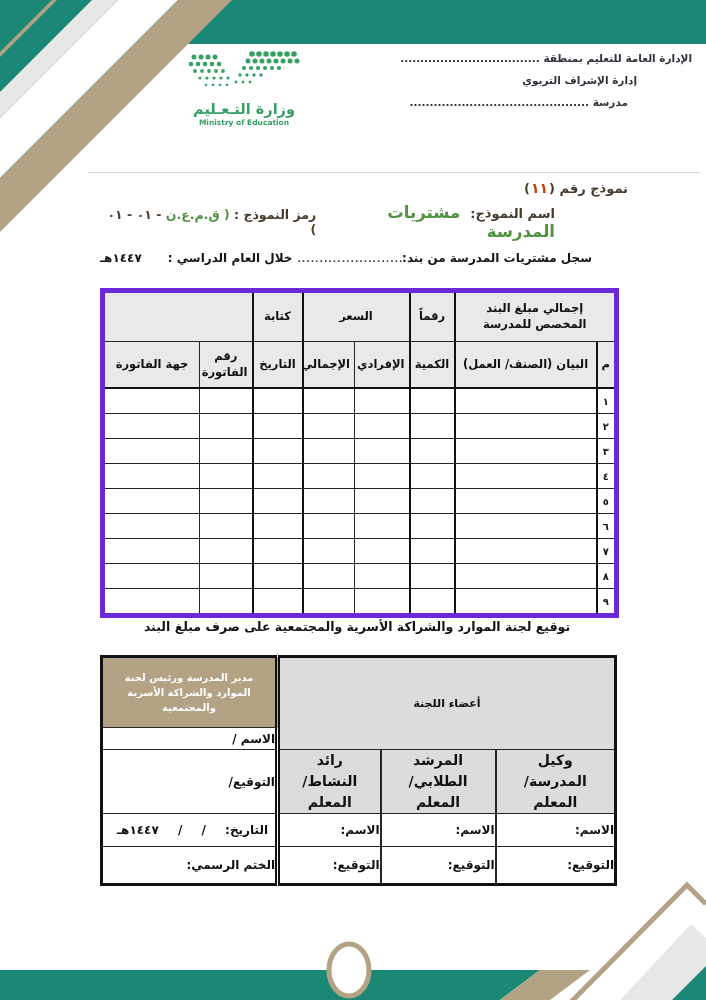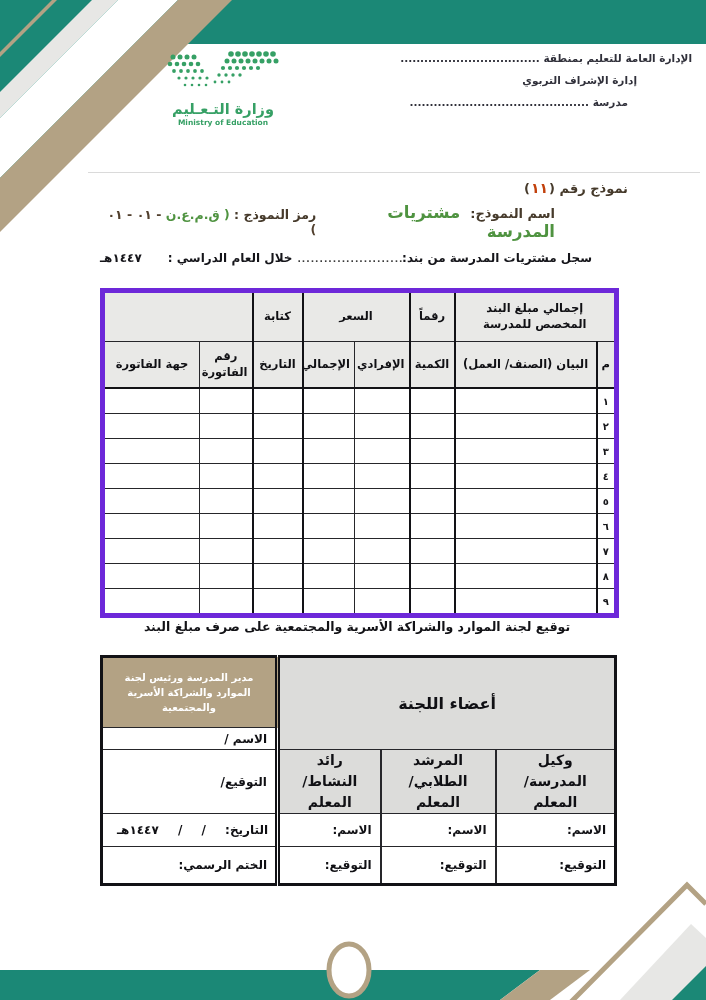--- a/index.html
+++ b/index.html
@@ -9,21 +9,21 @@
   .deco-top{top:0;}
   .deco-bottom{top:860px;}
 
   
   .org-block{position:absolute;top:47px;right:14px;width:292px;text-align:right;
              color:#30303a;font-weight:bold;font-size:10.5px;direction:rtl;z-index:2;}
   .org-line{height:22px;line-height:22px;white-space:nowrap;overflow:hidden;}
   .org-line.l2{padding-right:55px;}
   .org-line.l3{padding-right:64px;}
 
-  .logo{position:absolute;top:49px;left:166px;width:114px;text-align:center;z-index:2;}
+  .logo{position:absolute;top:49px;left:187px;width:114px;text-align:center;z-index:2;}
   .logo-ar{font-size:14.5px;font-weight:bold;color:#36a065;margin-top:2px;direction:rtl;}
   .logo-en{font-size:7.5px;font-weight:bold;color:#36a065;margin-top:1px;}
 
   .rule{position:absolute;top:172px;left:88px;width:612px;height:1px;background:#dadada;}
 
   .form-no{position:absolute;top:180px;right:78px;direction:rtl;font-weight:bold;
            font-size:13px;color:#463a2b;}
   .form-no .grn{color:#c2410c;font-size:14px;padding:0 1px;}
 
   .title-row{position:absolute;top:206px;left:100px;width:455px;height:32px;direction:rtl;
@@ -60,31 +60,31 @@
 
   .caption{position:absolute;top:619px;left:100px;width:514px;text-align:center;direction:rtl;
            font-size:12.5px;font-weight:bold;color:#121216;}
 
   
   table.committee{position:absolute;top:655px;left:100px;width:514px;border-collapse:collapse;
                   table-layout:fixed;direction:rtl;border:3px solid #121216;}
   table.committee td{border:1px solid #26262a;border-left-width:2px;border-right-width:2px;
                      font-size:12px;font-weight:bold;color:#101014;padding:0;vertical-align:middle;}
   table.committee td.ghead{background:#dcdcda;text-align:center;}
-  table.committee td.members{font-size:16px;}
+  table.committee td.members{font-size:11px;}
   table.committee td.role{padding:0 12px;line-height:1.5;font-size:14px;}
   table.committee tr.r1 td{height:45px;}
   table.committee tr.r2 td{height:21px;}
   table.committee tr.r3 td{height:48px;}
   table.committee tr.r4 td{height:32px;}
   table.committee tr.r5 td{height:36px;}
   table.committee td.dc{border-right:5px double #121216;}
   table.committee td.dhead{background:#b3a284;color:#ffffff;text-align:center;font-size:10px;
                            line-height:1.5;padding:12px 6px;}
-  table.committee td.rlabel{text-align:right;padding-right:8px;}
+  table.committee td.rlabel{text-align:right;padding-right:0;}
   .drow{display:flex;justify-content:space-between;align-items:center;padding:0 7px 0 14px;direction:rtl;}
 </style>
 </head>
 <body>
 
 <div class="page">
 
   <svg class="deco deco-top" width="706" height="240" viewBox="0 0 706 240">
     <rect x="0" y="0" width="706" height="44" fill="#1b8876"></rect>
     <polygon points="0,0 228,0 0,228" fill="#1b8876"></polygon>

